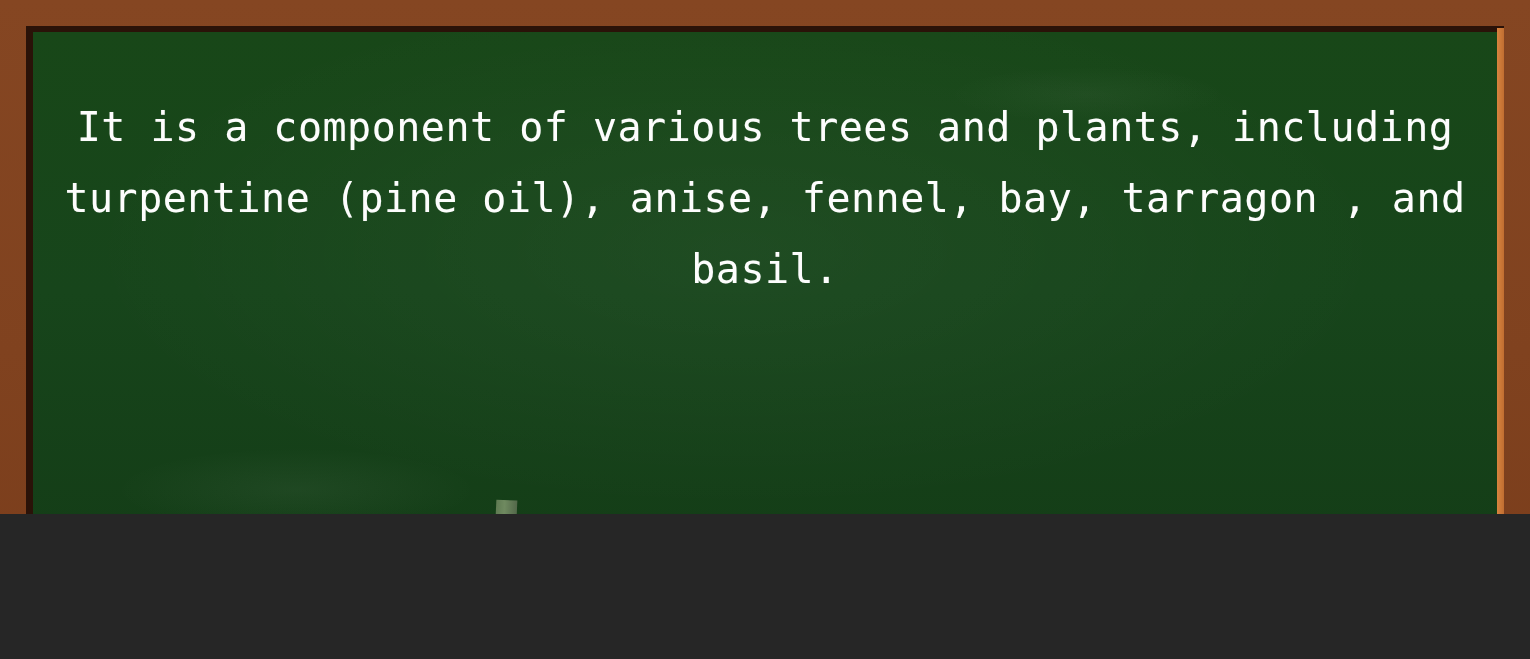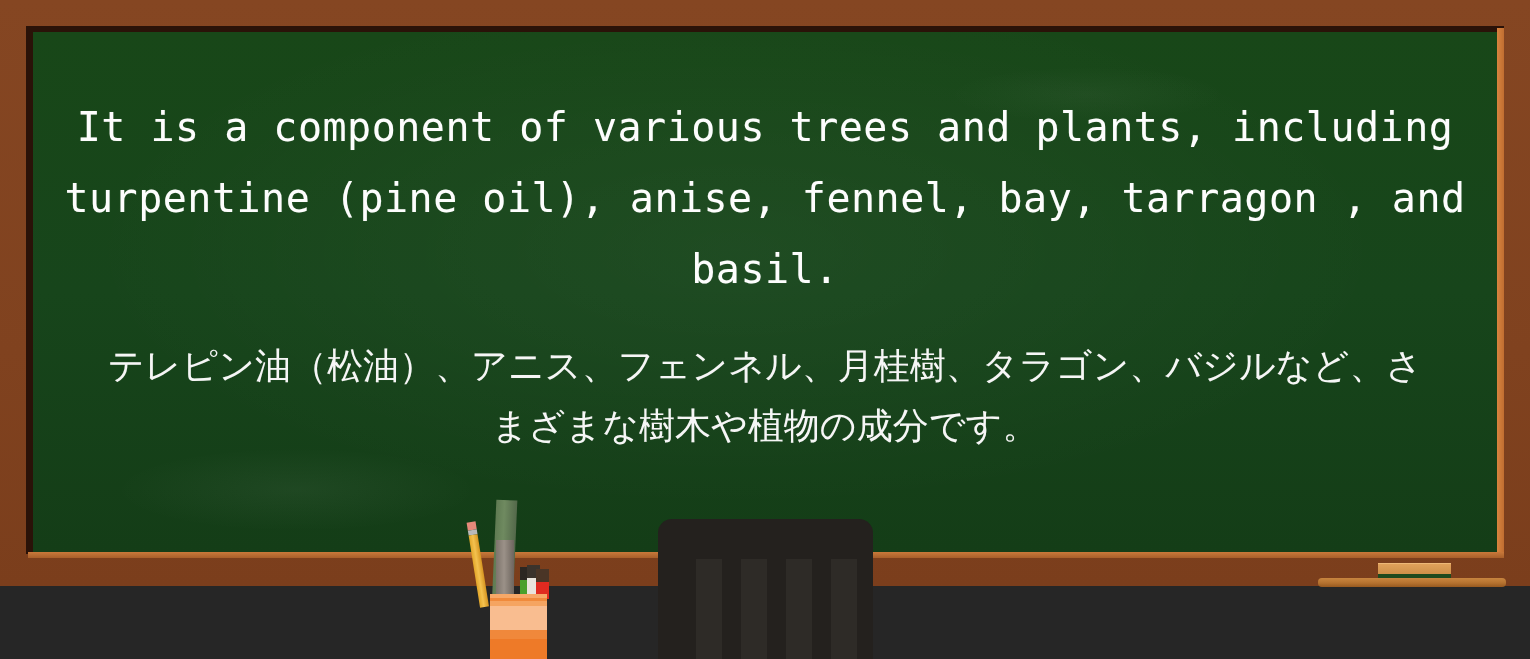--- a/index.html
+++ b/index.html
@@ -4,21 +4,21 @@
 <title>Chalkboard</title>
 <style>
   html, body {
     margin: 0;
     padding: 0;
     background: #262626;
   }
   #scene {
     position: relative;
     width: 1530px;
-    height: 659px;
+    height: 514px;
     overflow: hidden;
     background: #7f1d1d;
     font-family: "DejaVu Sans Mono", "Liberation Mono", monospace;
   }
 
   
   #floor {
     position: absolute;
     left: 0; top: 586px;
     width: 1530px; height: 73px;
@@ -270,21 +270,20 @@
 
   <div id="board-frame">
     <div id="board-bevel"></div>
     <div id="board-surface"></div>
     <div id="frame-hl-right"></div>
     <div id="frame-hl-bottom"></div>
   </div>
 
   <div id="board-text">
     <p class="line-en">It is a component of various trees and plants, including turpentine (pine oil), anise, fennel, bay, tarragon , and basil.</p>
-    <p class="line-jp">テレピン油（松油）、アニス、フェンネル、月桂樹、タラゴン、バジルなど、さまざまな樹木や植物の成分です。</p>
   </div>
 
   <div id="chalk-ledge"></div>
   <div id="eraser">
     <div class="er-top"></div>
     <div class="er-felt"></div>
   </div>
 
   <div id="chair">
     <div class="chair-back"></div>

